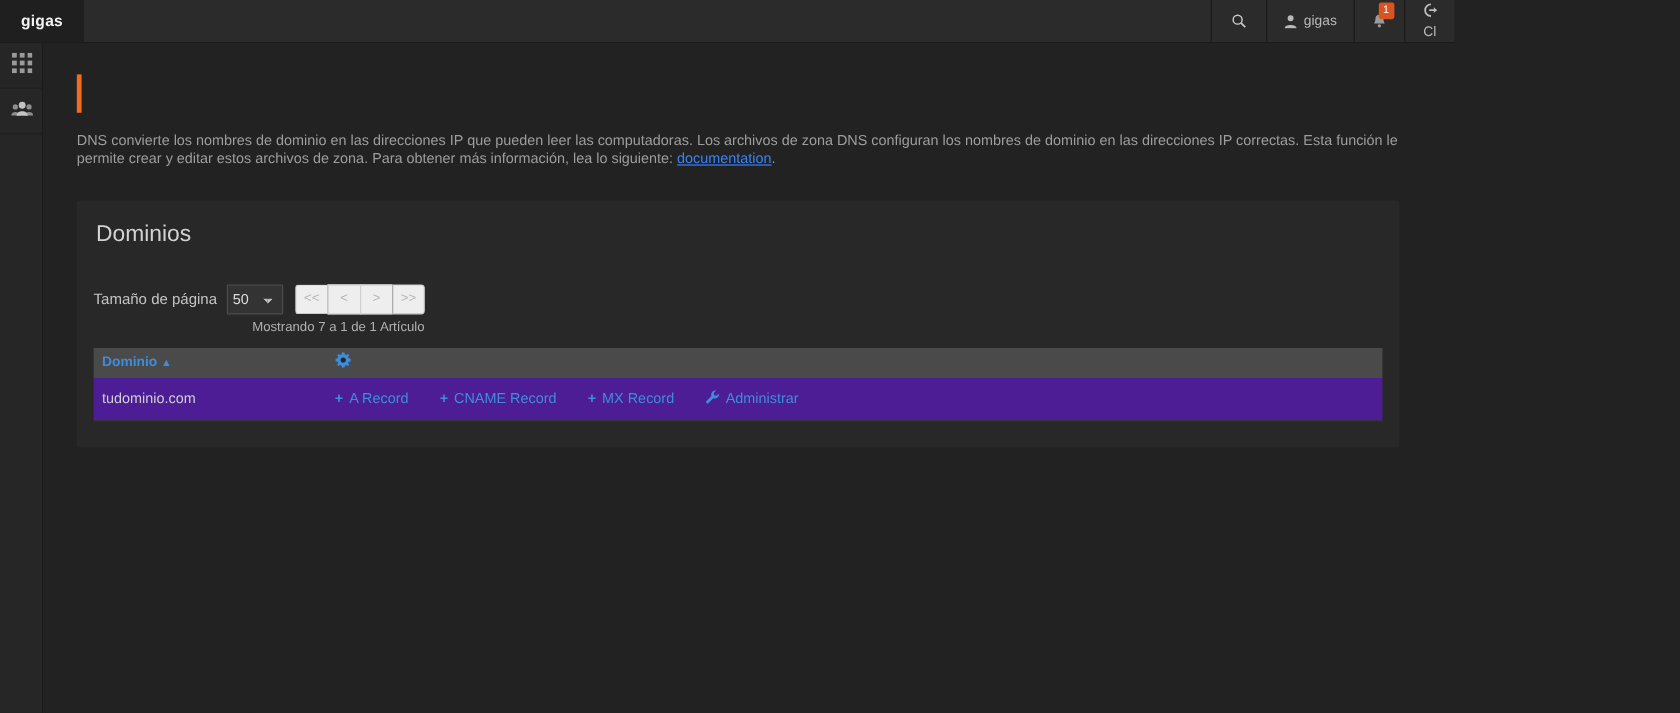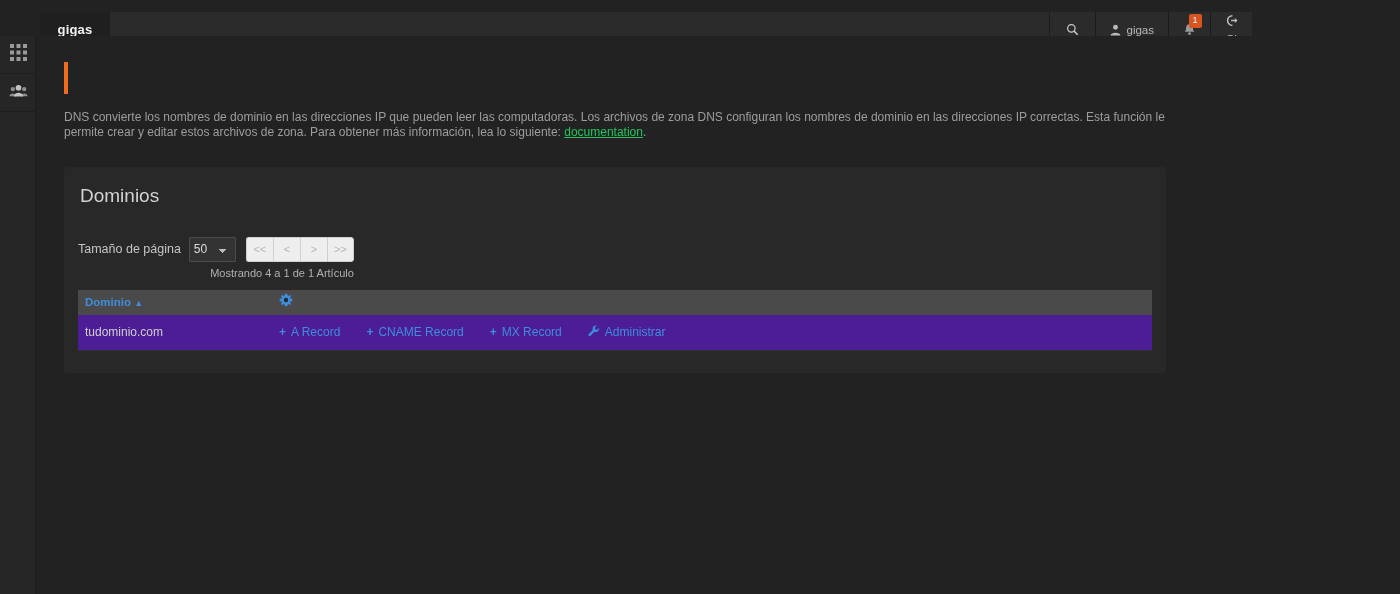--- a/index.html
+++ b/index.html
@@ -5,26 +5,25 @@
   * { box-sizing: border-box; margin: 0; padding: 0; }
   html, body {
     width: 1400px; height: 594px;
     background: #222222;
     font-family: "Liberation Sans", sans-serif;
     overflow: hidden;
   }
 
   
   .topbar {
-    position: absolute; top: 12px; left: 0;
+    position: absolute; top: 0; left: 0;
     width: 1212px; height: 36px;
     background: #2b2b2b;
     display: flex; align-items: stretch;
     border-bottom: 1px solid #1b1b1b;
-    margin-left: 40px;
   }
   .logo-box {
     width: 36px; min-width: 70px;
     background: #1f1f1f;
     display: flex; align-items: center; justify-content: center;
     color: #f2f2f2; font-size: 13px; font-weight: bold;
     letter-spacing: .2px;
   }
   .topbar-spacer { flex: 1; }
   .tb-item {
@@ -73,21 +72,21 @@
   .title-accent { width: 4px; height: 32px; background: #ef6c21; }
   .page-title {
     color: #e8e8e8; font-size: 29px; font-weight: 300;
     letter-spacing: .2px; line-height: 1;
   }
   .page-desc {
     margin-top: 16px;
     width: 1102px;
     color: #9d9d9d; font-size: 12px; line-height: 1.28;
   }
-  .page-desc a { color: #22c55e; text-decoration: underline; }
+  .page-desc a { color: #3b82f6; text-decoration: underline; }
 
   
   .panel {
     margin-top: 26px;
     width: 1102px;
     background: #282828;
     border-radius: 3px;
     padding: 18px 14px 22px 14px;
   }
   .panel-title {
@@ -287,21 +286,21 @@
           <select class="page-size-select">
             <option>50</option>
           </select>
           <div class="pager-btns">
             <div class="pbtn">&lt;&lt;</div>
             <div class="pbtn">&lt;</div>
             <div class="pbtn">&gt;</div>
             <div class="pbtn">&gt;&gt;</div>
           </div>
         </div>
-        <div class="showing">Mostrando 4 a 1 de 1 Artículo</div>
+        <div class="showing">Mostrando 7 a 1 de 1 Artículo</div>
       </div>
     </div>
 
     <div class="table">
       <div class="thead">
         <div class="th th-domain">
           <span>Dominio</span>
           <span class="caret">▲</span>
         </div>
         <div class="th-gear">

